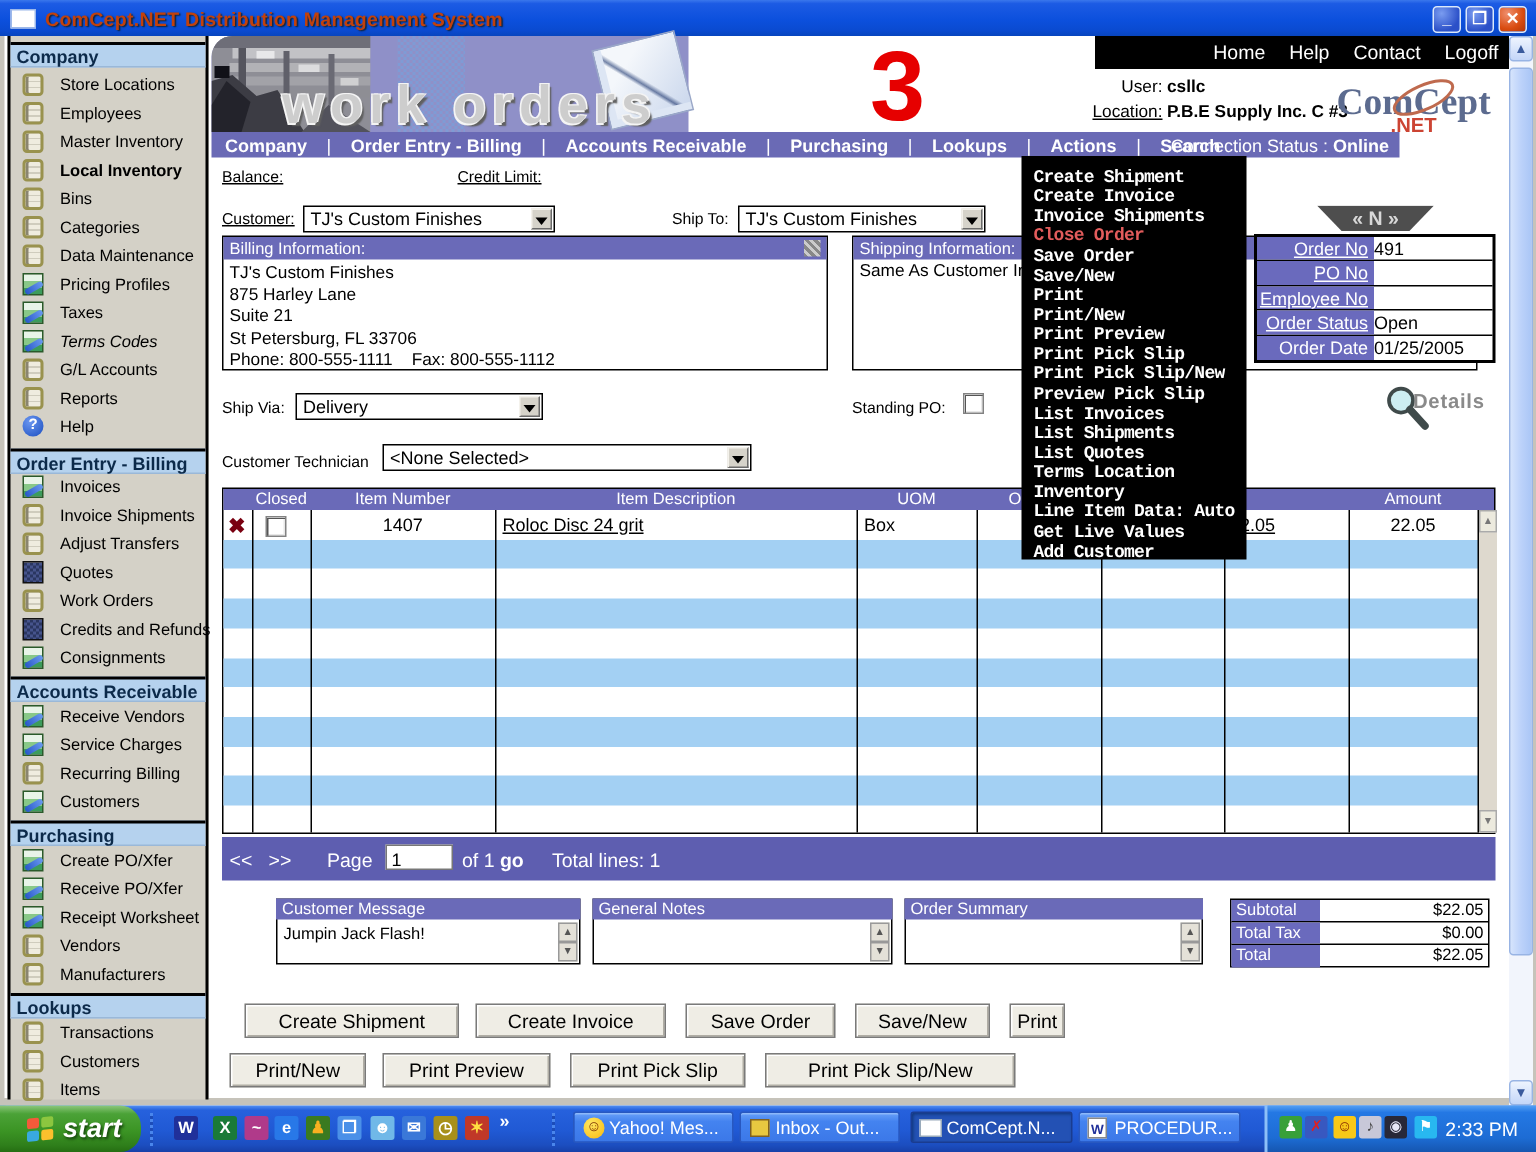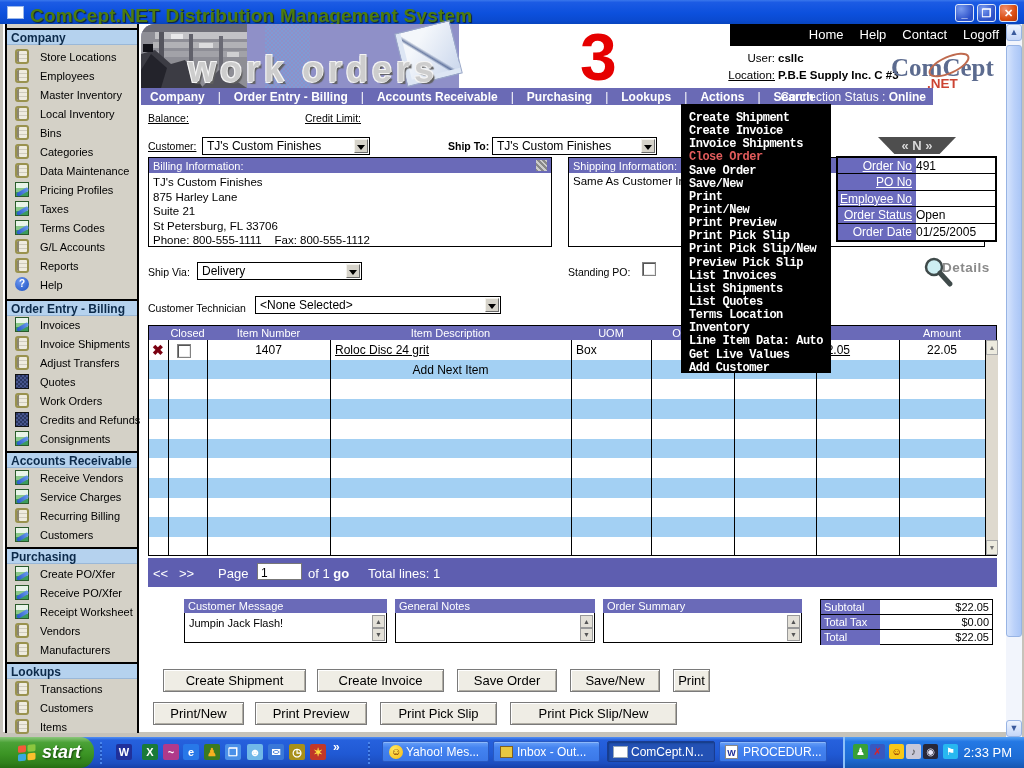--- a/index.html
+++ b/index.html
@@ -9,21 +9,21 @@
 
 
 #frameL { left:0; top:24px; width:4px; height:713px; background:#c6c3ba; border-right:1px solid #fff; }
 #frameR { left:1021px; top:24px; width:3px; height:713px; background:#c6c3ba; }
 #frameB { left:0; top:732px; width:1024px; height:5px; background:#c6c3ba; }
 
 
 #titlebar { left:0; top:0; width:1024px; height:24px;
   background:linear-gradient(180deg,#3a77ec 0%,#1c5be4 10%,#0c50dd 55%,#0a4ad0 85%,#0845be 100%); }
 #titleicon { left:7px; top:6px; width:17px; height:13px; background:#fff; border:1px solid #9cb8ea; }
-#titletext { left:30px; top:5px; color:#4d7c0f; font-weight:bold; font-size:19px; letter-spacing:0.2px;
+#titletext { left:30px; top:5px; color:#c2410c; font-weight:bold; font-size:13px; letter-spacing:0.2px;
   text-shadow:1px 1px 1px #123; }
 .winbtn { top:4px; width:19px; height:18px; border-radius:3px; border:1px solid #dce8fa; color:#fff;
   font-size:11px; text-align:center; line-height:16px; font-weight:bold; }
 #btnmin { left:955px; background:radial-gradient(circle at 30% 25%,#7a9cf0,#2b50c8 70%); }
 #btnmax { left:977px; background:radial-gradient(circle at 30% 25%,#7a9cf0,#2b50c8 70%); }
 #btncls { left:999px; background:radial-gradient(circle at 30% 25%,#f09070,#d94c10 60%,#b03508); }
 
 
 #sidebar { left:5px; top:24px; width:134px; height:709px; background:#d4d1c7; border-right:2px solid #000; border-left:2px solid #000; }
 .sbhead { position:absolute; left:7px; width:130px; height:17px; background:#b5d2ee; color:#0c2a4a;
@@ -141,33 +141,33 @@
   <div class="abs" id="sidebar"></div>
   <div id="sbitems">
     <div class="abs sbhead" style="top:28px;">Company</div>
     <div class="abs sbicon icon-note" style="top:49px;"></div>
     <div class="abs sbitem" style="top:51px;">Store Locations</div>
     <div class="abs sbicon icon-note" style="top:68px;"></div>
     <div class="abs sbitem" style="top:70px;">Employees</div>
     <div class="abs sbicon icon-note" style="top:87px;"></div>
     <div class="abs sbitem" style="top:89px;">Master Inventory</div>
     <div class="abs sbicon icon-note" style="top:106px;"></div>
-    <div class="abs sbitem" style="top:108px;">Local Inventory</div>
+    <div class="abs sbitem" style="top:108px;font-weight:bold;">Local Inventory</div>
     <div class="abs sbicon icon-note" style="top:125px;"></div>
     <div class="abs sbitem" style="top:127px;">Bins</div>
     <div class="abs sbicon icon-note" style="top:144px;"></div>
     <div class="abs sbitem" style="top:146px;">Categories</div>
     <div class="abs sbicon icon-note" style="top:163px;"></div>
     <div class="abs sbitem" style="top:165px;">Data Maintenance</div>
     <div class="abs sbicon icon-chart" style="top:182px;"></div>
     <div class="abs sbitem" style="top:184px;">Pricing Profiles</div>
     <div class="abs sbicon icon-chart" style="top:201px;"></div>
     <div class="abs sbitem" style="top:203px;">Taxes</div>
     <div class="abs sbicon icon-chart" style="top:220px;"></div>
-    <div class="abs sbitem" style="top:222px;">Terms Codes</div>
+    <div class="abs sbitem" style="top:222px;font-style:italic;">Terms Codes</div>
     <div class="abs sbicon icon-note" style="top:239px;"></div>
     <div class="abs sbitem" style="top:241px;">G/L Accounts</div>
     <div class="abs sbicon icon-note" style="top:258px;"></div>
     <div class="abs sbitem" style="top:260px;">Reports</div>
     <div class="abs sbicon icon-help" style="top:277px;">?</div>
     <div class="abs sbitem" style="top:279px;">Help</div>
     <div class="abs sbhead" style="top:299px;">Order Entry - Billing</div>
     <div class="abs sbicon icon-chart" style="top:317px;"></div>
     <div class="abs sbitem" style="top:319px;">Invoices</div>
     <div class="abs sbicon icon-note" style="top:336px;"></div>
@@ -253,21 +253,21 @@
   <div class="abs" id="navbar">Company<span class="sep">|</span>Order Entry - Billing<span class="sep">|</span>Accounts Receivable<span class="sep">|</span>Purchasing<span class="sep">|</span>Lookups<span class="sep">|</span>Actions<span class="sep">|</span>Search<span id="connstat">Connection Status : <b>Online</b></span></div>
 
   <div class="abs lbl und" style="left:148px; top:112px;">Balance:</div>
   <div class="abs lbl und" style="left:305px; top:112px;">Credit Limit:</div>
 
   <div class="abs lbl und" style="left:148px; top:140px;">Customer:</div>
   <div class="combo" style="left:202px; top:137px; width:168px;">
     <span class="txt">TJ's Custom Finishes</span>
     <span class="btn"></span>
   </div>
-  <div class="abs lbl" style="left:448px; top:140px;font-weight:bold;">Ship To:</div>
+  <div class="abs lbl" style="left:448px; top:140px;">Ship To:</div>
   <div class="combo" style="left:492px; top:137px; width:165px;">
     <span class="txt">TJ's Custom Finishes</span>
     <span class="btn"></span>
   </div>
 
   <div class="infobox" style="left:148px; top:157px; width:404px; height:90px;"></div>
   <div class="purphead" style="left:149px; top:158px; width:402px;">Billing Information:</div>
   <div class="abs" style="left:536px; top:160px; width:11px; height:11px; background:repeating-linear-gradient(45deg,#888 0 2px,#ccc 2px 4px);"></div>
   <div class="abs addr" style="left:153px; top:175px; line-height:14.6px;">TJ's Custom Finishes<br>875 Harley Lane<br>Suite 21<br>St Petersburg, FL 33706<br>Phone: 800-555-1111&nbsp;&nbsp;&nbsp;&nbsp;Fax: 800-555-1112</div>
 
@@ -360,21 +360,20 @@
       <div style="position:absolute; left:837px; top:14px; width:12px; height:15px; background:#eceade; border:1px solid #aaa; font-size:7px; text-align:center; color:#777; line-height:13px;">▲</div>
       <div style="position:absolute; left:837px; bottom:0px; width:12px; height:15px; background:#eceade; border:1px solid #aaa; font-size:7px; text-align:center; color:#777; line-height:13px;">▼</div>
     </div>
   <div style="position:absolute; left:3px; top:16px; color:#7a0010; font-weight:bold; font-size:14px;">✖</div>
     <div style="position:absolute; left:28px; top:18px; width:14px; height:14px; background:#fff; border:1px solid #828282; box-shadow:inset 1px 1px 0 #555, inset -1px -1px 0 #e8e8e8;"></div>
     <div style="position:absolute; left:58px; top:17px; width:123px; text-align:center; font-size:12px;">1407</div>
     <div style="position:absolute; left:186px; top:17px; font-size:12px; text-decoration:underline;">Roloc Disc 24 grit</div>
     <div style="position:absolute; left:427px; top:17px; font-size:12px;">Box</div>
     <div style="position:absolute; left:671px; top:17px; font-size:12px; text-decoration:underline;">22.05</div>
     <div style="position:absolute; left:750px; top:17px; width:86px; text-align:center; font-size:12px;">22.05</div>
-    <div style="position:absolute; left:181px; top:37px; width:241px; text-align:center; font-size:12px;">Add Next Item</div>
   </div>
 
   <div class="abs" id="pager">
     <span style="position:absolute; left:5px; top:8px;">&lt;&lt;</span>
     <span style="position:absolute; left:31px; top:8px;">&gt;&gt;</span>
     <span style="position:absolute; left:70px; top:8px;">Page</span>
     <span style="position:absolute; left:109px; top:5px; width:45px; height:17px; background:#fff; color:#000; font-size:12px; padding:2px 0 0 3px; border:1px solid #777;">1</span>
     <span style="position:absolute; left:160px; top:8px;">of 1 <b>go</b></span>
     <span style="position:absolute; left:220px; top:8px;">Total lines: 1</span>
   </div>

